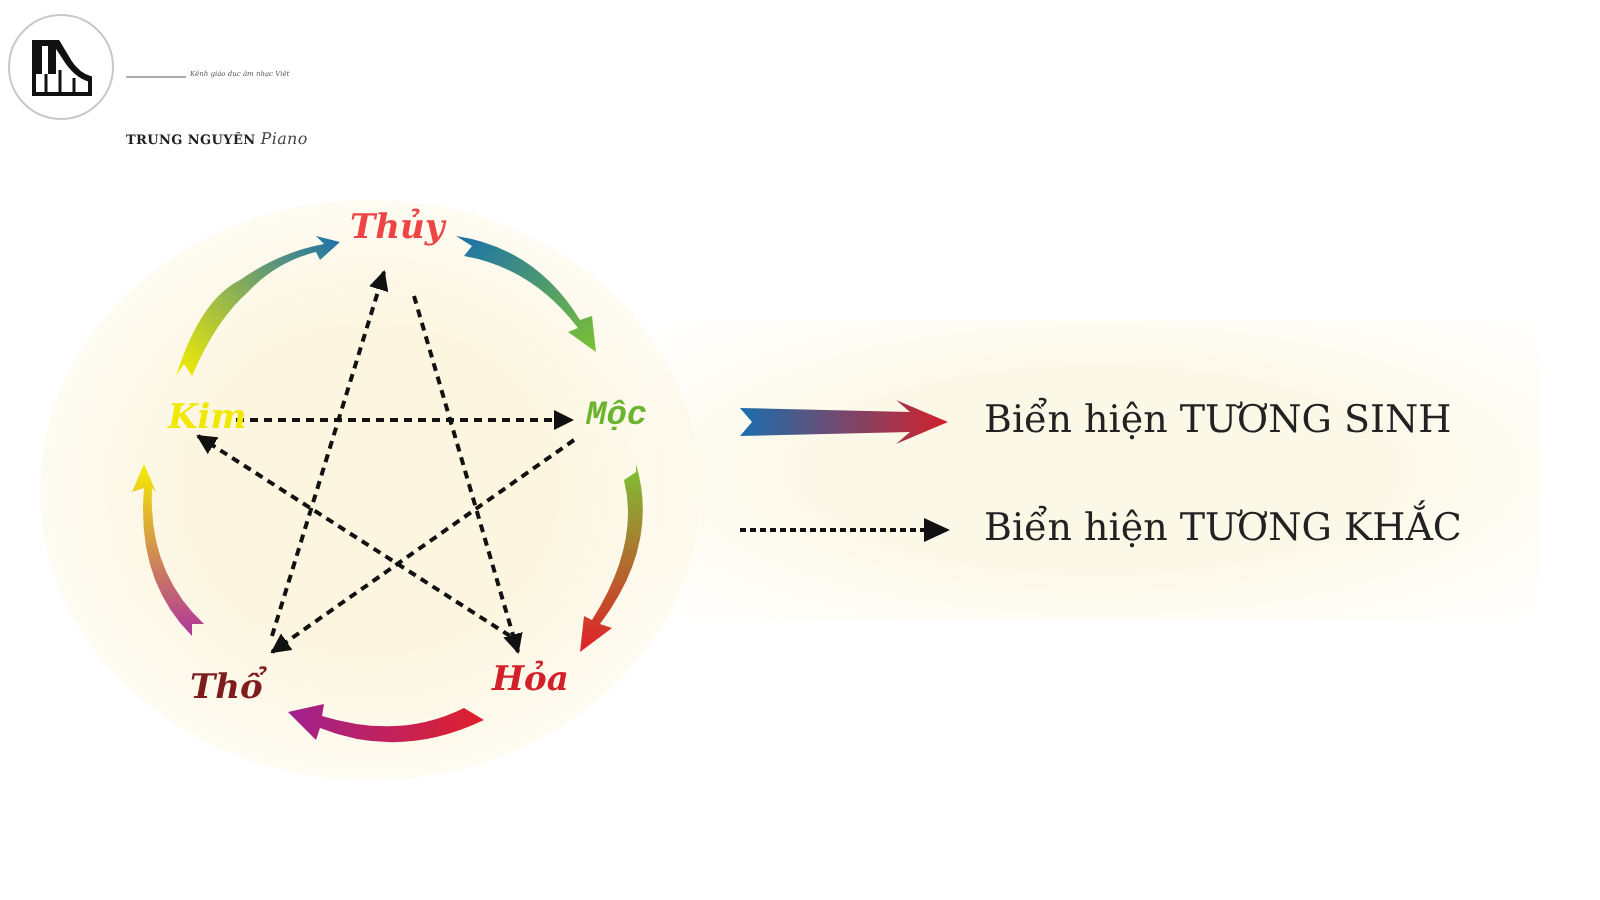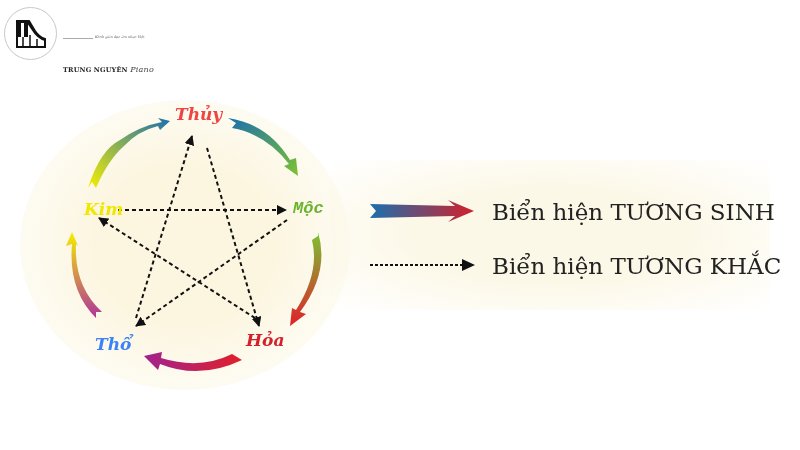--- a/index.html
+++ b/index.html
@@ -9,21 +9,21 @@
     .brand { position:absolute; left:63px; top:27px; font-family:"DejaVu Serif", serif; font-size:6.5px; font-weight:bold; color:#222; letter-spacing:0.2px; white-space:nowrap;margin-top:38px; }
     .brand .script { font-style:italic; font-weight:normal; font-size:8px; color:#444; }
     .brand-line { position:absolute; left:63px; top:38px; width:30px; border-top:1px solid #aaa; }
     .tagline { position:absolute; left:95px; top:35px; font-size:3.5px; color:#555; font-style:italic; white-space:nowrap; }
     .glow { position:absolute; left:20px; top:100px; width:330px; height:290px; border-radius:50%;
       background:radial-gradient(ellipse at center, rgba(252,246,225,1) 40%, rgba(253,249,235,0.8) 65%, rgba(255,255,255,0) 100%); }
     .glow2 { position:absolute; left:330px; top:160px; width:440px; height:150px;
       background:radial-gradient(ellipse at center, rgba(252,248,232,1) 45%, rgba(255,255,255,0) 100%); }
     svg.diagram { position:absolute; left:0; top:0; }
     .el-label { position:absolute; font-family:"DejaVu Serif", serif; font-style:italic; font-weight:bold; font-size:17px; white-space:nowrap; }
-    .legend-text { position:absolute; font-family:"DejaVu Serif", serif; font-size:23px; color:#222; white-space:nowrap; }
+    .legend-text { position:absolute; font-family:"DejaVu Serif", serif; font-size:19px; color:#222; white-space:nowrap; }
   </style>
 </head>
 <body>
 
 <div class="logo">
   <svg width="32" height="32" viewBox="0 0 32 32">
     <path d="M2 4 H14 L20 14 Q24 20 30 22 V30 H2 Z" fill="#fff" stroke="#111" stroke-width="2"></path>
     <path d="M2 4 H14 L20 14 Q24 20 30 22 V24 Q22 22 16 12 L12 6 H2 Z" fill="#111"></path>
     <rect x="2" y="4" width="4" height="16" fill="#111"></rect>
     <rect x="9" y="4" width="4" height="16" fill="#111"></rect>
@@ -102,17 +102,17 @@
   </g>
   <g>
     <line x1="370" y1="265" x2="468" y2="265" stroke="#111" stroke-width="2" stroke-dasharray="3 2"></line>
     <path d="M462 259 L475 265 L462 271 Z" fill="#111"></path>
   </g>
 </svg>
 
 <div class="el-label" style="left:175px; top:104px; color:#ef4444;">Thủy</div>
 <div class="el-label" style="left:293px; top:199px; color:#6ab42f;font-family:Liberation Mono, monospace;">Mộc</div>
 <div class="el-label" style="left:246px; top:330px; color:#d3202a;">Hỏa</div>
-<div class="el-label" style="left:95px; top:334px; color:#3b82f6;">Thổ</div>
+<div class="el-label" style="left:95px; top:334px; color:#7f1d1d;">Thổ</div>
 <div class="el-label" style="left:56px; top:199px; color:#f0e800;margin-left:28px;">Kim</div>
 
 <div class="legend-text" style="left:492px; top:199px;">Biển hiện TƯƠNG SINH</div>
 <div class="legend-text" style="left:492px; top:253px;">Biển hiện TƯƠNG KHẮC</div>
 
 </body></html>

